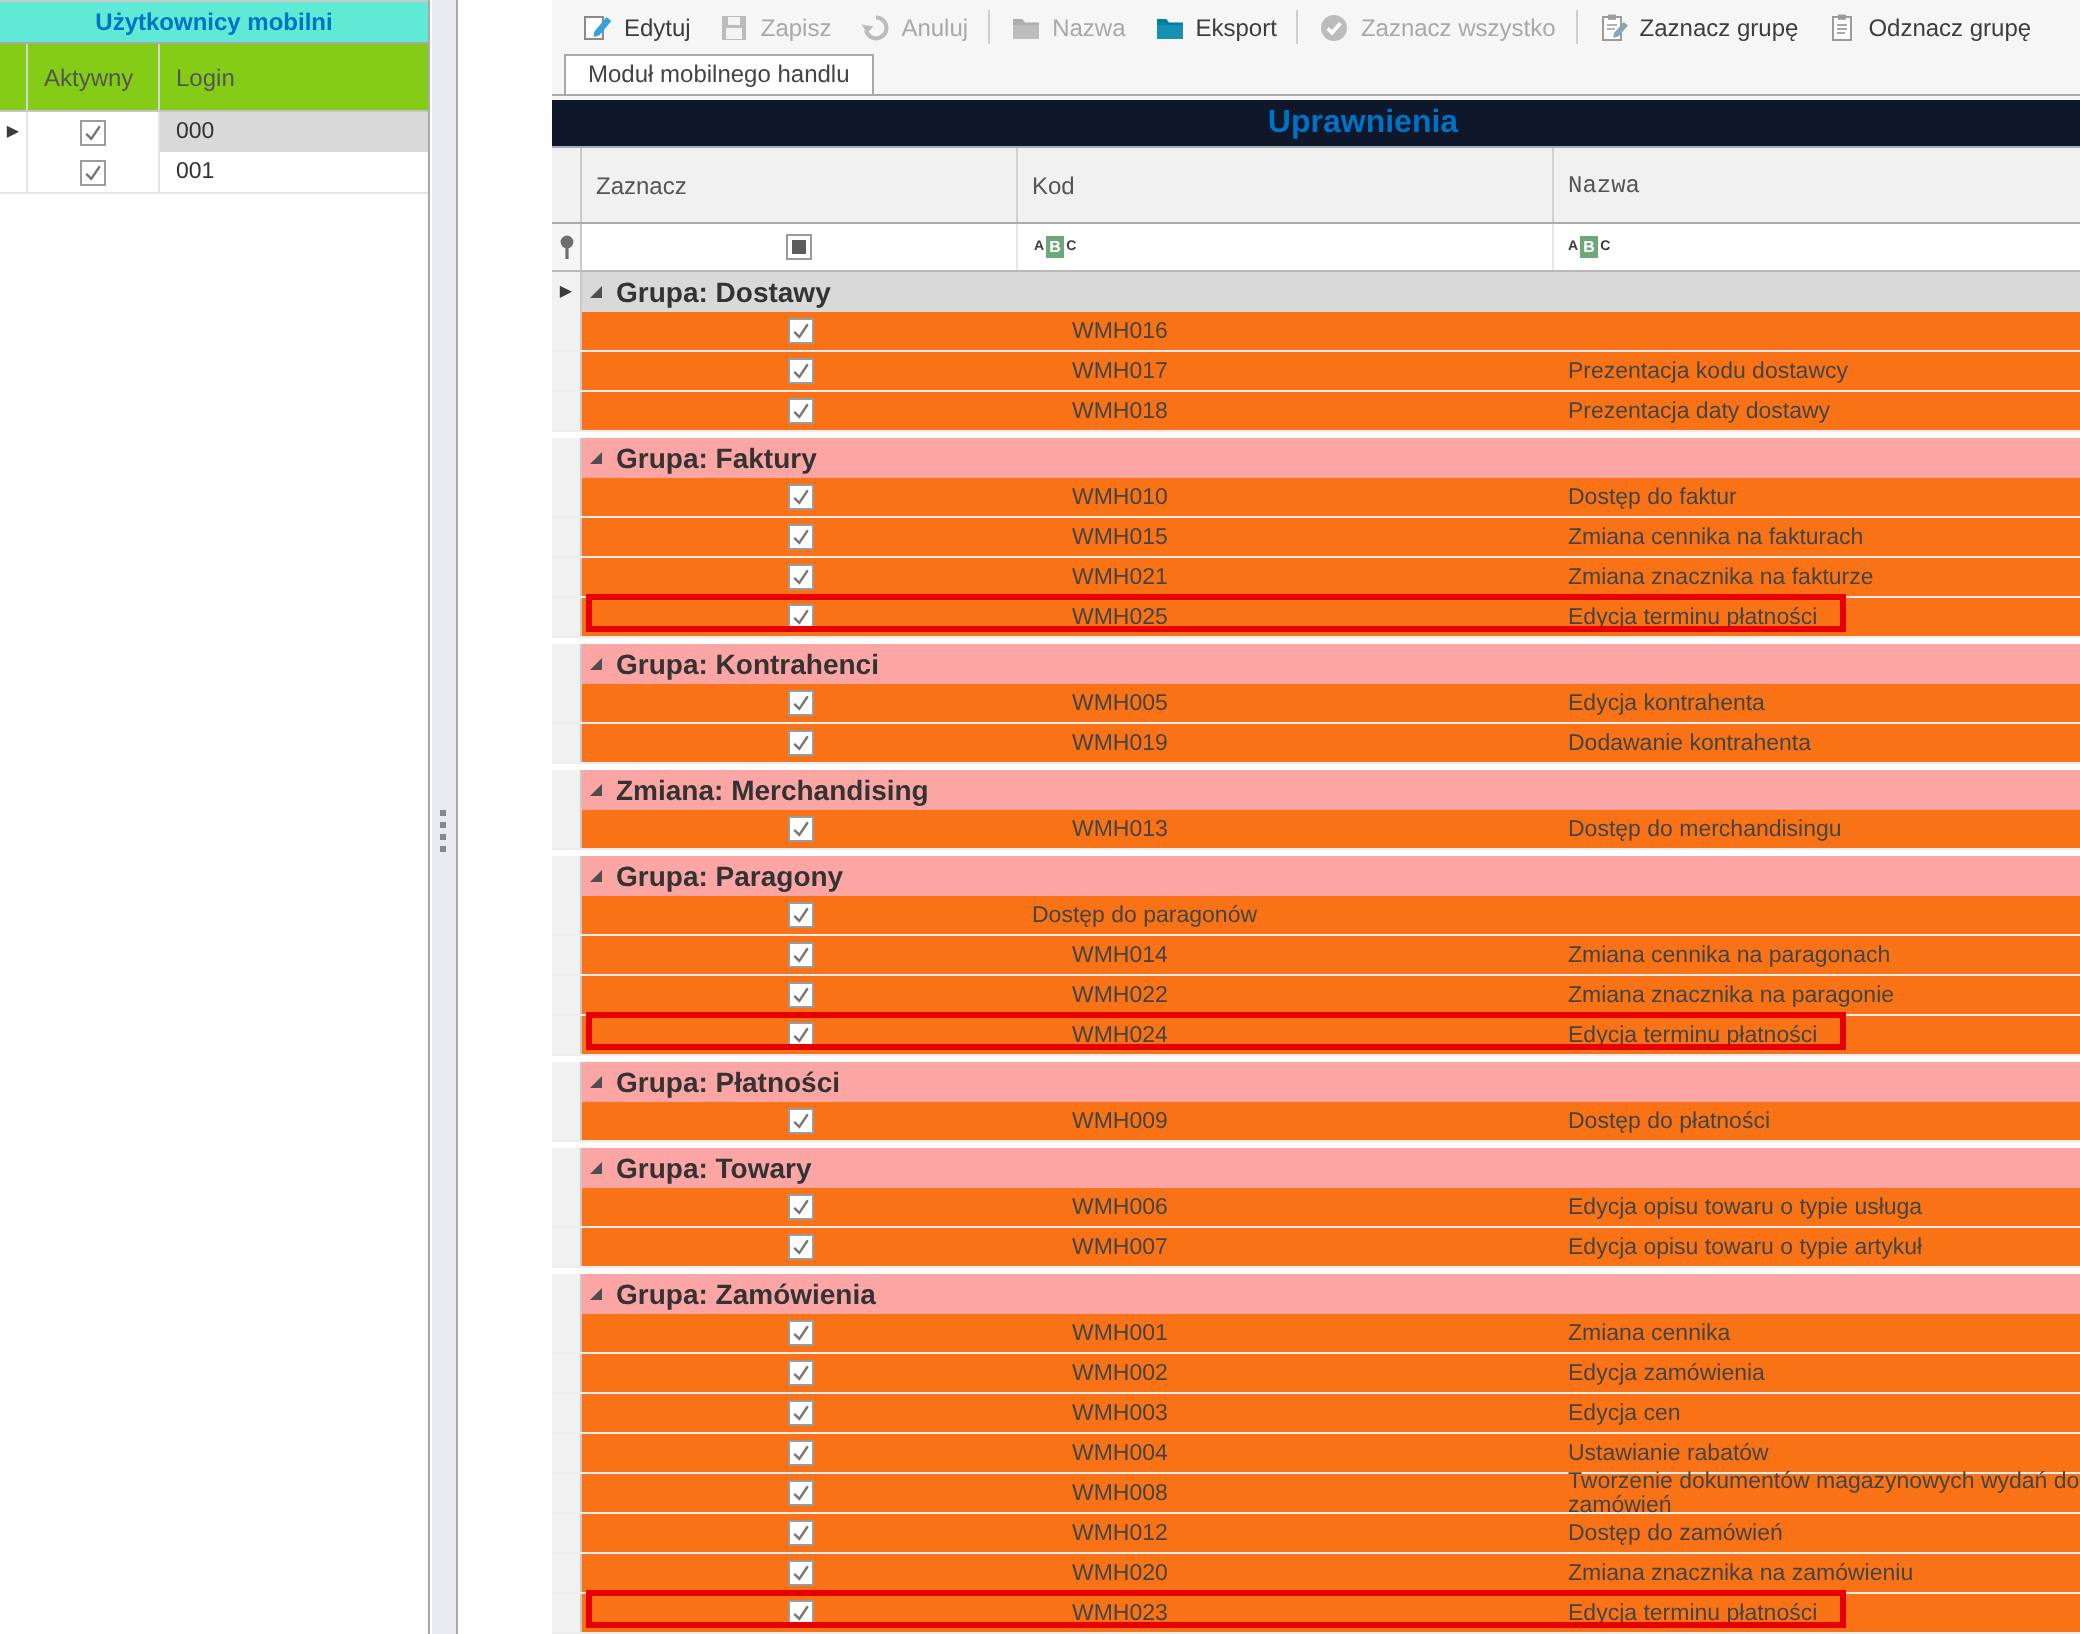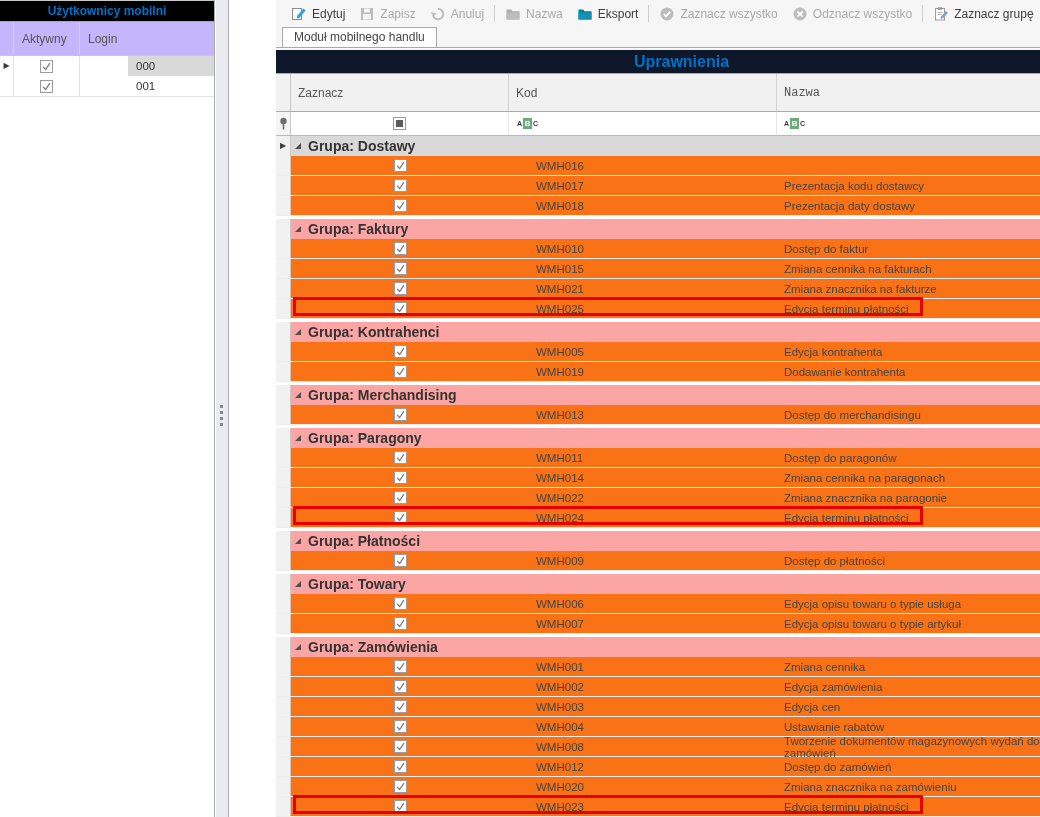--- a/index.html
+++ b/index.html
@@ -1,29 +1,29 @@
 <!DOCTYPE html>
 <html><head>
 <meta charset="utf-8">
 <style>
   * { box-sizing: border-box; margin: 0; padding: 0; }
   body { font-family: "Liberation Sans", sans-serif; background: #fff; }
   .app { position: relative; width: 1040px; height: 817px; background: #fff; overflow: hidden; font-size: 12px; color: #444; }
 
   
   .left-panel { position: absolute; left: 0; top: 0; width: 215px; height: 100%; background: #fff; border-right: 1px solid #a9a9a9; }
-  .panel-title { height: 22px; line-height: 21px; background: #000000; border-top: 1px solid #c9c9c9; border-bottom: 1px solid #a9a9a9; text-align: center; font-weight: bold; color: #0072C6; font-size: 12px; }
-  .lp-header { display: flex; height: 34px; background: #c4b5fd; border-bottom: 1px solid #c5c5c5; color: #555; }
+  .panel-title { height: 22px; line-height: 21px; background: #5eead4; border-top: 1px solid #c9c9c9; border-bottom: 1px solid #a9a9a9; text-align: center; font-weight: bold; color: #0072C6; font-size: 12px; }
+  .lp-header { display: flex; height: 34px; background: #84cc16; border-bottom: 1px solid #c5c5c5; color: #555; }
   .lp-ind { width: 14px; flex: none; border-right: 1px solid #d5d5d5; display: flex; align-items: center; justify-content: center; }
   .lp-col-aktywny { width: 66px; flex: none; border-right: 1px solid #d5d5d5; display: flex; align-items: center; padding-left: 8px; }
   .lp-col-login { flex: 1; display: flex; align-items: center; padding-left: 8px; }
   .lp-row { display: flex; height: 20px; background: #fff; color: #333; }
   .lp-row .lp-ind { border-right: 1px solid #e3e3e3; }
   .lp-cell-check { width: 66px; flex: none; border-right: 1px solid #e3e3e3; display: flex; align-items: center; justify-content: center; }
-  .lp-cell-login { flex: 1; display: flex; align-items: center; padding-left: 8px; font-size: 11.5px; margin-left: 48px; }
+  .lp-cell-login { flex: 1; display: flex; align-items: center; padding-left: 8px; font-size: 11.5px; }
   .lp-row.selected .lp-cell-login { background: #d9d9d9; }
   .lp-rows { border-bottom: 1px solid #e3e3e3; }
   .row-arrow { font-size: 8px; color: #3c3c3c; line-height: 1; }
 
   
   .splitter { position: absolute; left: 216px; top: 0; width: 13px; height: 100%; background: #e9ebef; border-right: 1px solid #a9a9a9; }
   .grip-dots { position: absolute; left: 4px; top: 405px; display: flex; flex-direction: column; gap: 3px; }
   .grip-dots i { width: 3px; height: 3px; background: #84878c; }
 
   
@@ -174,27 +174,20 @@
           </svg>
         <span>Eksport</span>
       </div>
       <div class="tb-sep"></div>
       <div class="tb-btn disabled">
         <svg width="16" height="16" viewBox="0 0 16 16">
             <circle cx="8" cy="8" r="6.5" fill="#bcbcbc"></circle>
             <polyline points="4.8,8.2 7,10.4 11.2,5.6" stroke="#fff" stroke-width="1.8" fill="none"></polyline>
           </svg>
         <span>Zaznacz wszystko</span>
-      </div>
-      <div class="tb-btn disabled">
-        <svg width="16" height="16" viewBox="0 0 16 16">
-            <circle cx="8" cy="8" r="6.5" fill="#bcbcbc"></circle>
-            <path d="M5.3 5.3 L10.7 10.7 M10.7 5.3 L5.3 10.7" stroke="#fff" stroke-width="1.7"></path>
-          </svg>
-        <span>Odznacz wszystko</span>
       </div>
       <div class="tb-sep"></div>
       <div class="tb-btn">
         <svg width="16" height="16" viewBox="0 0 16 16">
             <rect x="2.5" y="2.5" width="9" height="11.5" fill="#fff" stroke="#9b9b9b"></rect>
             <rect x="5" y="1.3" width="4" height="2.6" fill="#9b9b9b"></rect>
             <path d="M4.5 6.5 h5 M4.5 8.5 h4" stroke="#b5b5b5" stroke-width="1"></path>
             <path d="M8 10.5 L12.8 5 L15 6.8 L10.2 12.3 L7.6 12.9 Z" fill="#8ba3b5"></path>
           </svg>
         <span>Zaznacz grupę</span>
@@ -378,21 +371,21 @@
                 </svg>
               </span>
             </div>
             <div class="cell cell-kod">WMH019</div>
             <div class="cell cell-nazwa">Dodawanie kontrahenta</div>
           </div>
           <div class="row group-row gap">
             <div class="ind-col"></div>
             <div class="group-cell">
               <span class="tri"></span>
-              <span class="group-label">Grupa: Merchandising</span>
+              <span class="group-label">Zmiana: Merchandising</span>
             </div>
           </div>
           <div class="row data-row">
             <div class="ind-col"></div>
             <div class="cell cell-zaznacz">
               <span class="checkbox checked">
                 <svg width="11" height="11" viewBox="0 0 13 13">
                   <polyline points="2.5,7 5.5,10 10.5,2.5" fill="none" stroke="#767676" stroke-width="1.4"></polyline>
                 </svg>
               </span>
@@ -409,21 +402,20 @@
           </div>
           <div class="row data-row">
             <div class="ind-col"></div>
             <div class="cell cell-zaznacz">
               <span class="checkbox checked">
                 <svg width="11" height="11" viewBox="0 0 13 13">
                   <polyline points="2.5,7 5.5,10 10.5,2.5" fill="none" stroke="#767676" stroke-width="1.4"></polyline>
                 </svg>
               </span>
             </div>
-            <div class="cell cell-kod">WMH011</div>
             <div class="cell cell-nazwa">Dostęp do paragonów</div>
           </div>
           <div class="row data-row">
             <div class="ind-col"></div>
             <div class="cell cell-zaznacz">
               <span class="checkbox checked">
                 <svg width="11" height="11" viewBox="0 0 13 13">
                   <polyline points="2.5,7 5.5,10 10.5,2.5" fill="none" stroke="#767676" stroke-width="1.4"></polyline>
                 </svg>
               </span>

